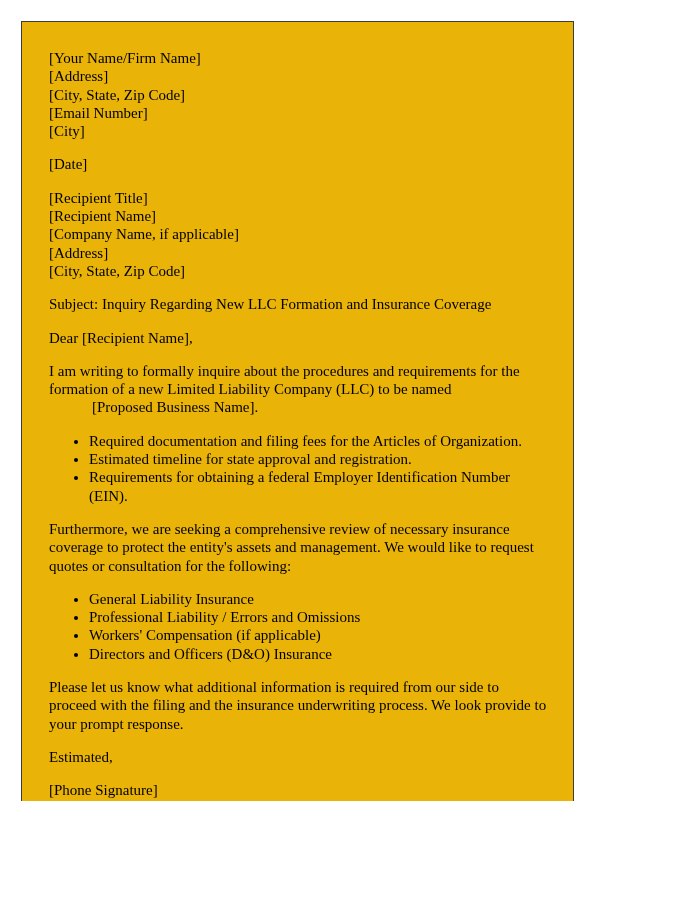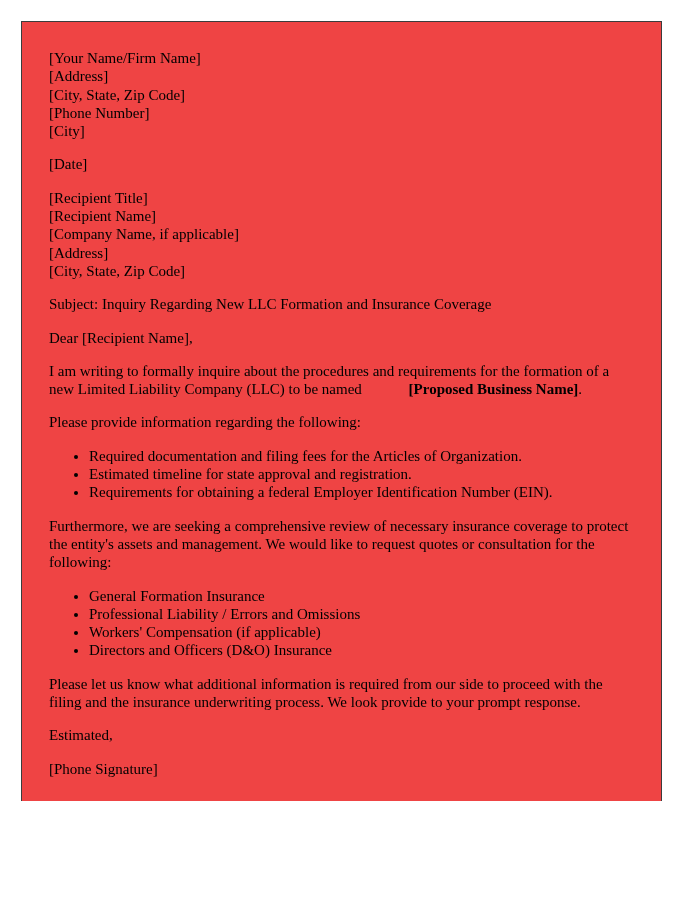--- a/index.html
+++ b/index.html
@@ -14,40 +14,40 @@
     font-family: "Liberation Serif", "DejaVu Serif", serif;
     font-size: 15px;
     line-height: 18.3px;
     color: var(--text, #000000);
     -webkit-font-smoothing: antialiased;
   }
   .letter-frame {
     position: absolute;
     left: 21px;
     top: 21px;
-    width: 641px;
+    width: 553px;
     height: 780px;
     box-sizing: border-box;
     border: 1px solid var(--border, #3c3c3c);
     border-bottom: none;
     padding: 12px 24px 0 27px;
     overflow: hidden;
-    background: #ef4444;
+    background: #eab308;
   }
   .block {
     margin: 15px 0;
   }
   .address-block .line {
     display: block;
   }
   .subject {
     font-weight: normal;
   }
   .bold-inline {
-    font-weight: bold;
+    font-weight: normal;
     margin-left: 43px;
   }
   ul.bullet-list {
     margin: 12px 0;
     padding-left: 40px;
     list-style-type: disc;
   }
   ul.bullet-list li {
     margin: 0;
     padding: 0;
@@ -55,52 +55,51 @@
 </style>
 </head>
 <body>
 
 <div class="letter-frame">
 
   <div class="block address-block">
     <span class="line">[Your Name/Firm Name]</span>
     <span class="line">[Address]</span>
     <span class="line">[City, State, Zip Code]</span>
-    <span class="line">[Phone Number]</span>
+    <span class="line">[Email Number]</span>
     <span class="line">[City]</span>
   </div>
 
   <div class="block">[Date]</div>
 
   <div class="block address-block">
     <span class="line">[Recipient Title]</span>
     <span class="line">[Recipient Name]</span>
     <span class="line">[Company Name, if applicable]</span>
     <span class="line">[Address]</span>
     <span class="line">[City, State, Zip Code]</span>
   </div>
 
   <div class="block subject">Subject: Inquiry Regarding New LLC Formation and Insurance Coverage</div>
 
   <div class="block">Dear [Recipient Name],</div>
 
   <div class="block"><span>I am writing to formally inquire about the procedures and requirements for the formation of a new Limited Liability Company (LLC) to be named </span><span class="bold-inline">[Proposed Business Name]</span><span>.</span></div>
 
-  <div class="block">Please provide information regarding the following:</div>
 
   <ul class="bullet-list">
     <li>Required documentation and filing fees for the Articles of Organization.</li>
     <li>Estimated timeline for state approval and registration.</li>
     <li>Requirements for obtaining a federal Employer Identification Number (EIN).</li>
   </ul>
 
   <div class="block">Furthermore, we are seeking a comprehensive review of necessary insurance coverage to protect the entity's assets and management. We would like to request quotes or consultation for the following:</div>
 
   <ul class="bullet-list">
-    <li>General Formation Insurance</li>
+    <li>General Liability Insurance</li>
     <li>Professional Liability / Errors and Omissions</li>
     <li>Workers' Compensation (if applicable)</li>
     <li>Directors and Officers (D&amp;O) Insurance</li>
   </ul>
 
   <div class="block">Please let us know what additional information is required from our side to proceed with the filing and the insurance underwriting process. We look provide to your prompt response.</div>
 
   <div class="block">Estimated,</div>
 
   <div class="block">[Phone Signature]</div>

